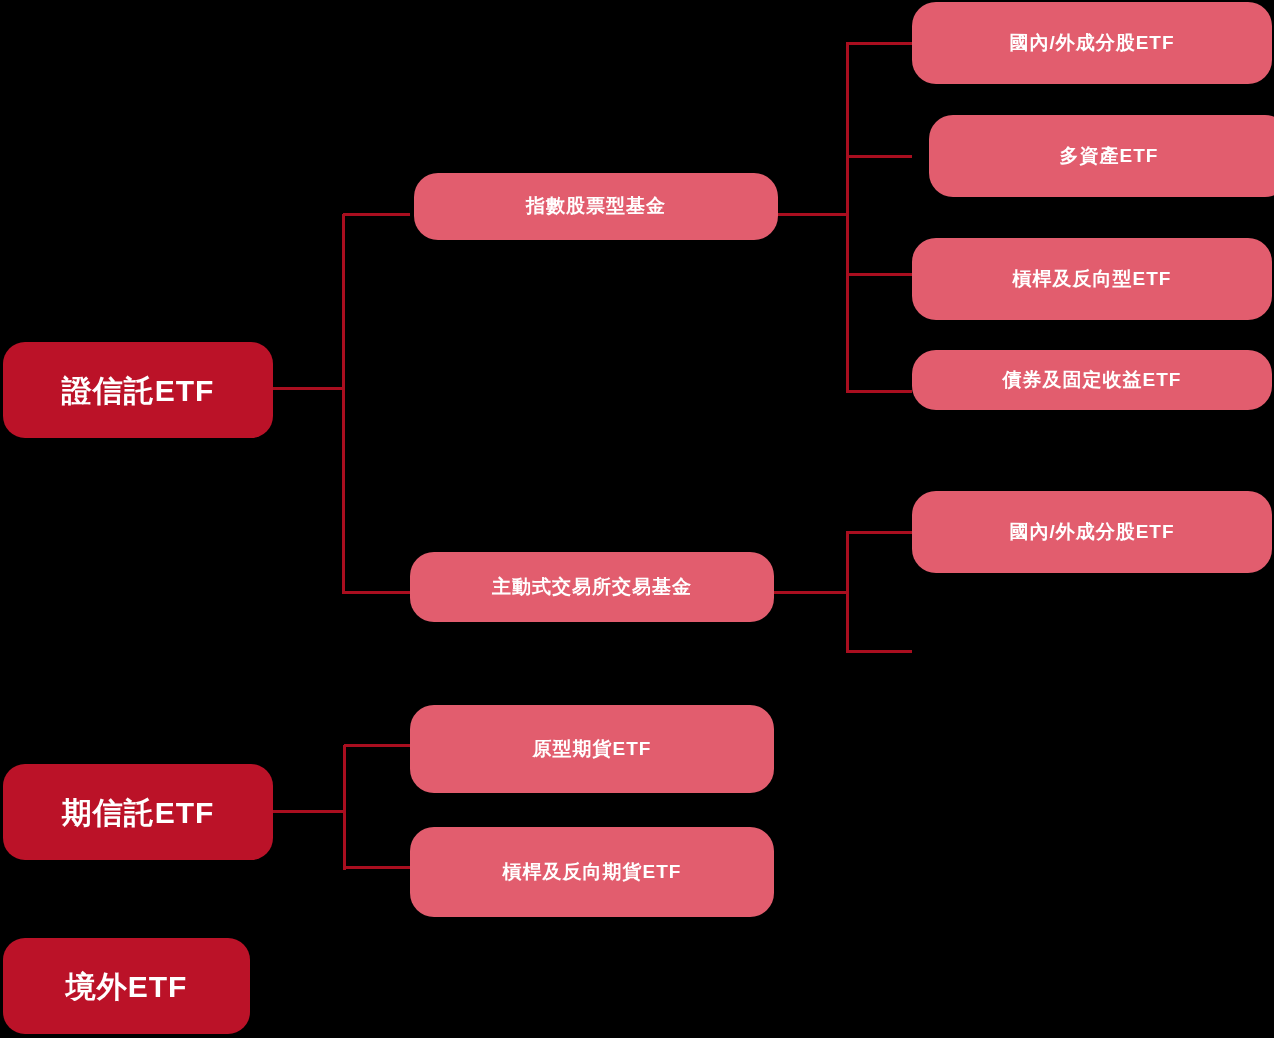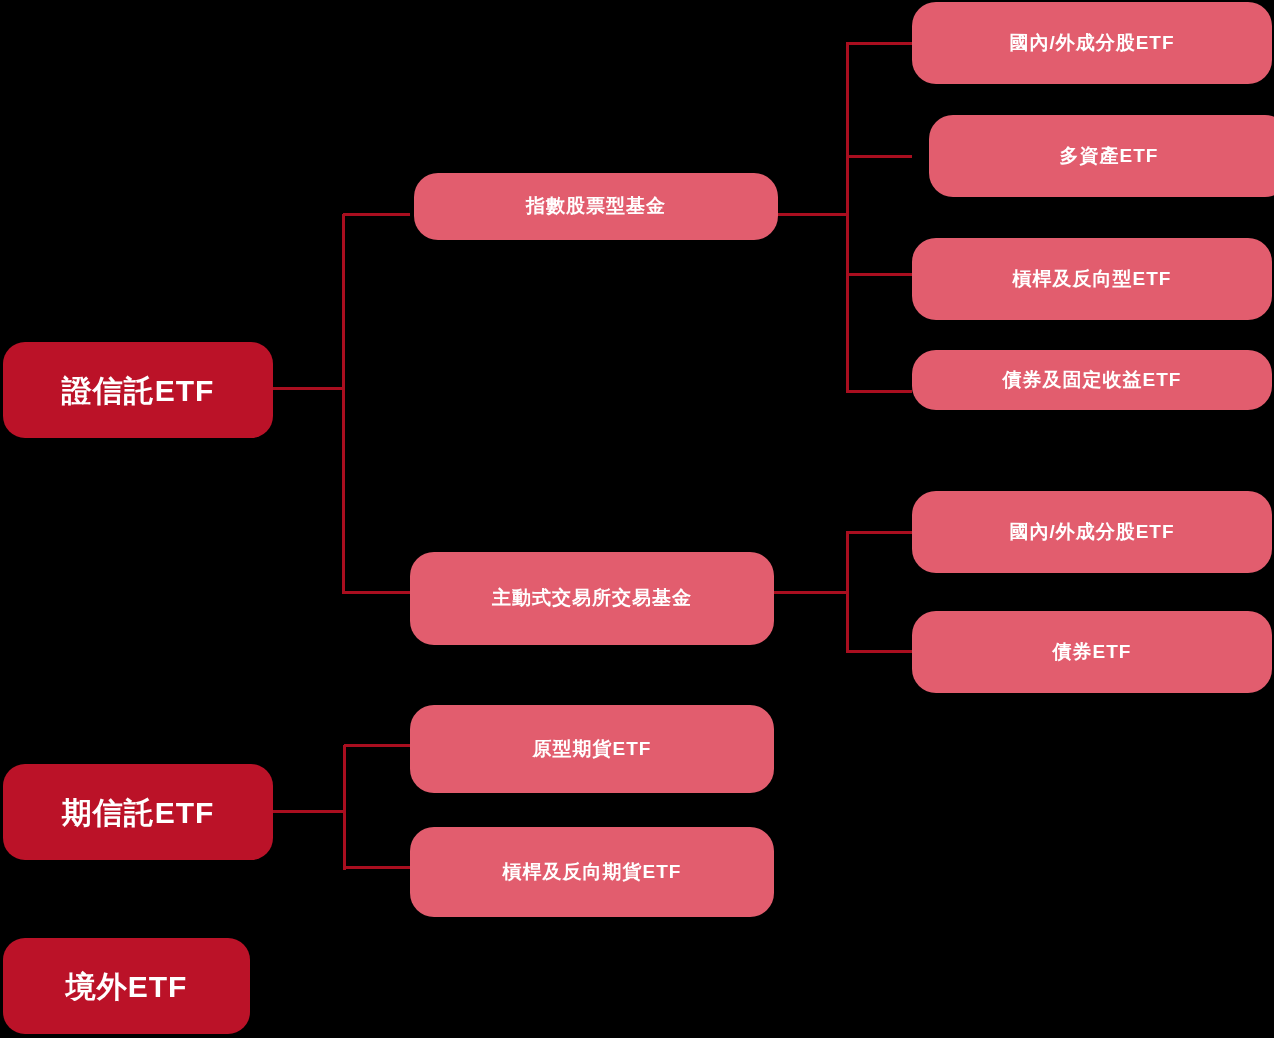--- a/index.html
+++ b/index.html
@@ -46,24 +46,23 @@
   <div class="hline" style="left:270px;top:810px;width:75px;height:3px"></div>
   <div class="vline" style="left:343px;top:745px;width:3px;height:125px"></div>
   <div class="hline" style="left:344px;top:744px;width:67px;height:3px"></div>
   <div class="hline" style="left:344px;top:866px;width:67px;height:3px"></div>
 
   <div class="node l1" style="left:3px;top:342px;width:270px;height:96px">證信託ETF</div>
   <div class="node l1" style="left:3px;top:764px;width:270px;height:96px">期信託ETF</div>
   <div class="node l1" style="left:3px;top:938px;width:247px;height:96px">境外ETF</div>
 
   <div class="node l2" style="left:414px;top:173px;width:364px;height:67px">指數股票型基金</div>
-  <div class="node l2" style="left:410px;top:552px;width:364px;height:93px">主動式交易所交易基金</div>
+  <div class="node l2" style="left:410px;top:552px;width:364px;height:70px">主動式交易所交易基金</div>
   <div class="node l2" style="left:410px;top:705px;width:364px;height:88px">原型期貨ETF</div>
   <div class="node l2" style="left:410px;top:827px;width:364px;height:90px">槓桿及反向期貨ETF</div>
 
   <div class="node l2" style="left:912px;top:2px;width:360px;height:82px">國內/外成分股ETF</div>
   <div class="node l2" style="left:929px;top:115px;width:360px;height:82px">多資產ETF</div>
   <div class="node l2" style="left:912px;top:238px;width:360px;height:82px">槓桿及反向型ETF</div>
   <div class="node l2" style="left:912px;top:350px;width:360px;height:60px">債券及固定收益ETF</div>
   <div class="node l2" style="left:912px;top:491px;width:360px;height:82px">國內/外成分股ETF</div>
-  <div class="node l2" style="left:912px;top:611px;width:360px;height:82px">債券ETF</div>
 
 </div>
 
 </body></html>

